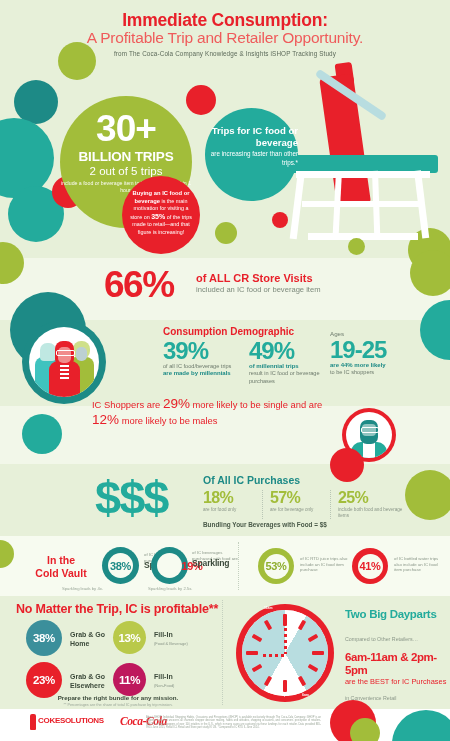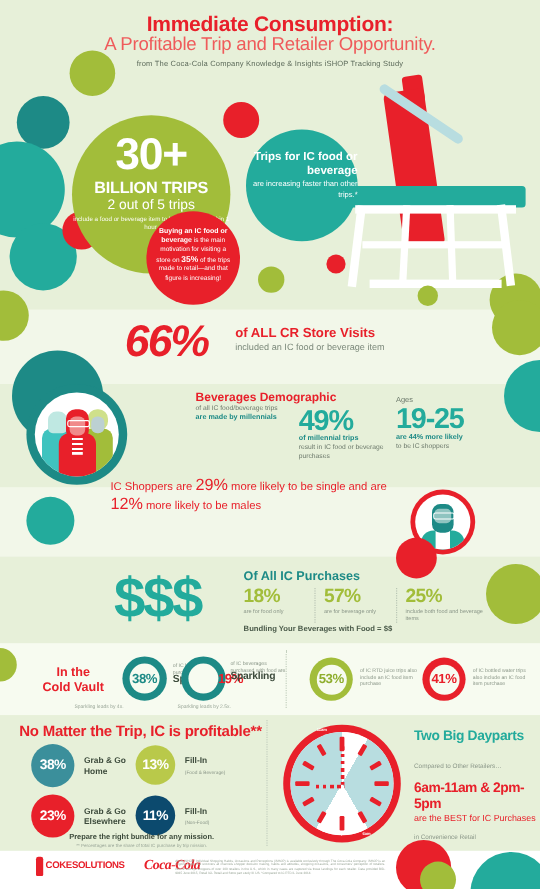--- a/index.html
+++ b/index.html
@@ -59,21 +59,21 @@
     border-radius:3px;transform:rotate(-8deg);}
   .straw{position:absolute;left:22px;top:16px;width:82px;height:8px;background:#b8dde0;
     border-radius:4px;transform:rotate(34deg);}
   .basket{position:absolute;left:0;top:58px;width:150px;height:108px;}
   .bHandle{position:absolute;left:0;top:22px;width:150px;height:18px;background:#23ab9c;border-radius:3px;}
   .bBody{position:absolute;left:8px;top:38px;width:134px;height:70px;}
   .bBody i{position:absolute;background:#ffffff;display:block;}
 
   
   .sixsix{position:absolute;left:104px;top:263px;font-size:37px;font-weight:bold;color:#e8202a;
-    letter-spacing:-1.5px;line-height:44px;font-style:italic;}
+    letter-spacing:-1.5px;line-height:44px;}
   .sixsixA{position:absolute;left:196px;top:272px;font-size:11px;font-weight:bold;color:#e8202a;}
   .sixsixB{position:absolute;left:196px;top:285px;font-size:7.6px;color:#7d8a7c;}
 
   
   .demoRing{position:absolute;left:22px;top:320px;width:84px;height:84px;border-radius:50%;
     background:#1d8a86;}
   .demoRing .inner{position:absolute;left:7px;top:7px;width:70px;height:70px;border-radius:50%;
     background:#fff;overflow:hidden;}
   .ppl{position:absolute;border-radius:8px 8px 0 0;}
 
@@ -239,23 +239,24 @@
       <div class="circ" style="left:44px;top:14px;width:17px;height:18px;background:#cfe08a;border-radius:8px;"></div>
       <div class="circ" style="left:47px;top:20px;width:11px;height:14px;background:#bcd0d2;border-radius:5px;"></div>
       <div class="ppl" style="left:20px;top:34px;width:31px;height:38px;background:#e8202a;border-radius:9px 9px 0 0;"></div>
       <div class="circ" style="left:26px;top:14px;width:19px;height:24px;background:#e8202a;border-radius:8px 8px 6px 6px;"></div>
       <div class="circ" style="left:29px;top:20px;width:13px;height:16px;background:#f08b8b;border-radius:5px;"></div>
       <div style="position:absolute;left:27px;top:23px;width:17px;height:4px;border:1px solid #fff;border-radius:2px;"></div>
       <div style="position:absolute;left:31px;top:38px;width:9px;height:14px;background:repeating-linear-gradient(#fff 0 2px,#e8202a 2px 4px);"></div>
     </div>
   </div>
 
-  <div class="dHead">Beverages Demographic</div>
+  <div class="dHead">Consumption Demographic</div>
 
   <div class="dcol" style="left:163px;top:338px;width:78px;">
+    <div class="dnum">39%</div>
     <div class="dsm">of all IC food/beverage trips</div>
     <div class="dsm"><b>are made by millennials</b></div>
   </div>
 
   <div class="dcol" style="left:249px;top:338px;width:72px;">
     <div class="dnum">49%</div>
     <div class="dsm"><b>of millennial trips</b></div>
     <div class="dsm">result in IC food or beverage purchases</div>
   </div>
 
@@ -369,21 +370,21 @@
   </div>
 
   <div class="tcirc" style="left:26px;top:662px;width:36px;height:36px;background:#e8202a;">
     <span>23%</span>
   </div>
   <div class="tlab" style="left:70px;top:673px;width:48px;">
     <span>Grab &amp; Go Elsewhere</span>
     <span class="tsub"></span>
   </div>
 
-  <div class="tcirc" style="left:113px;top:663px;width:33px;height:33px;background:#0c4a6e;">
+  <div class="tcirc" style="left:113px;top:663px;width:33px;height:33px;background:#be185d;">
     <span>11%</span>
   </div>
   <div class="tlab" style="left:154px;top:673px;width:56px;">
     <span>Fill-In</span>
     <span class="tsub">(Non-Food)</span>
   </div>
 
   <div class="prep">Prepare the right bundle for any mission.</div>
   <div class="foot1">** Percentages are the share of total IC purchase by trip mission.</div>
   <div class="vdots2"></div>

